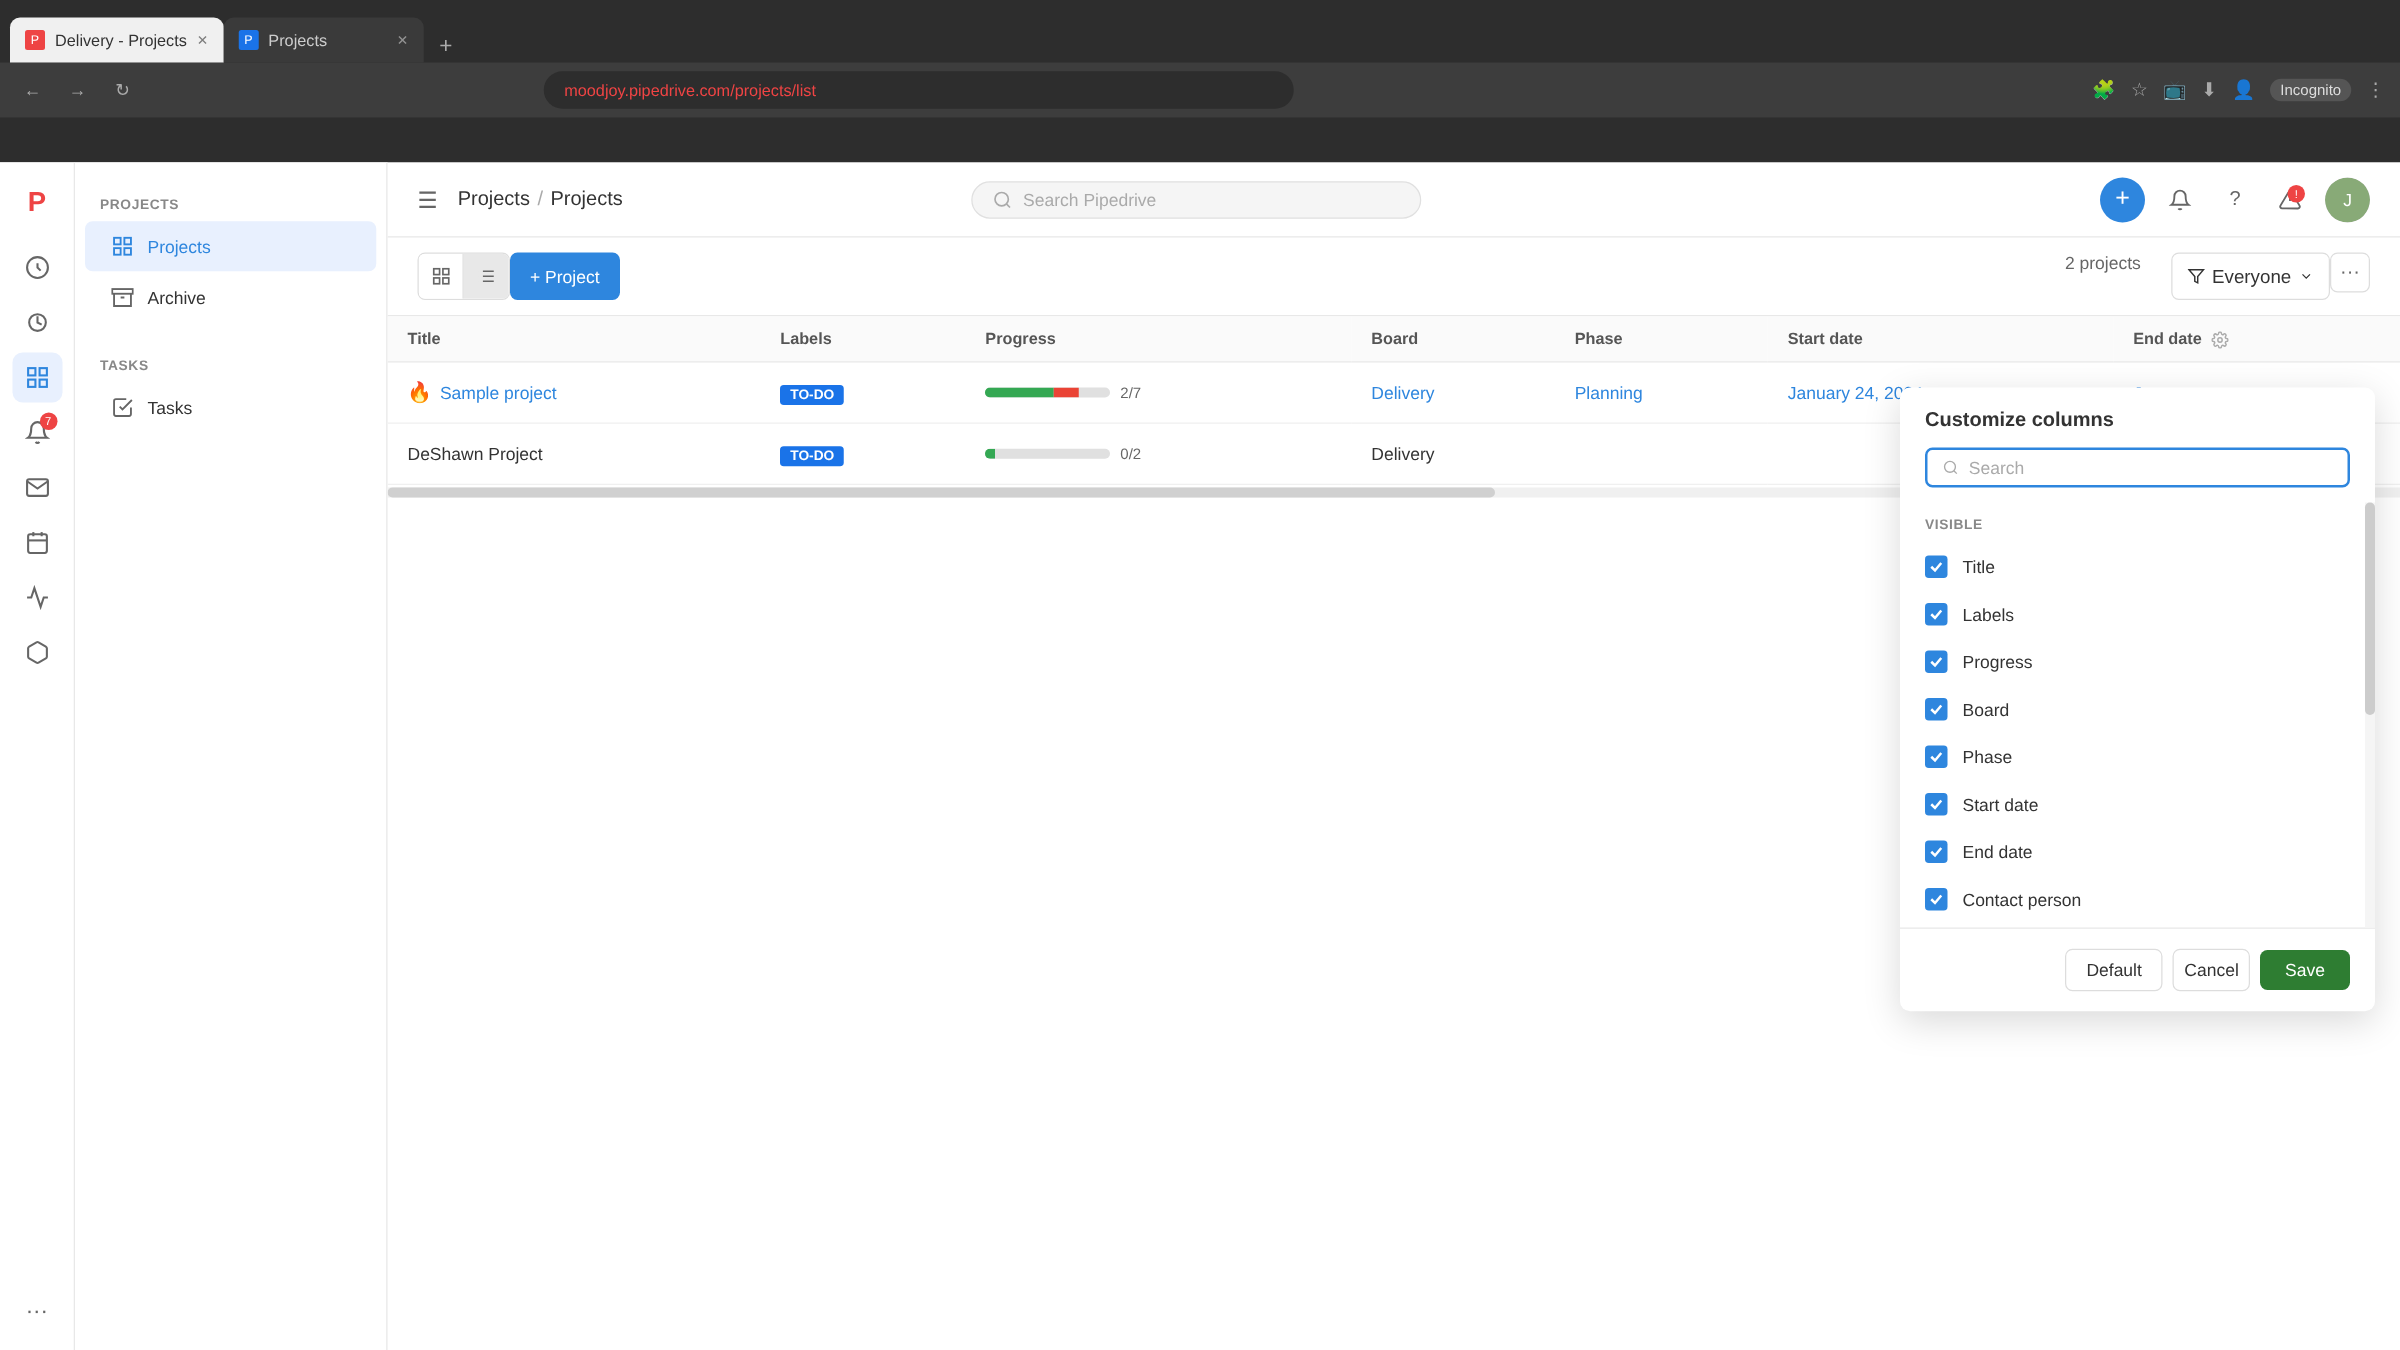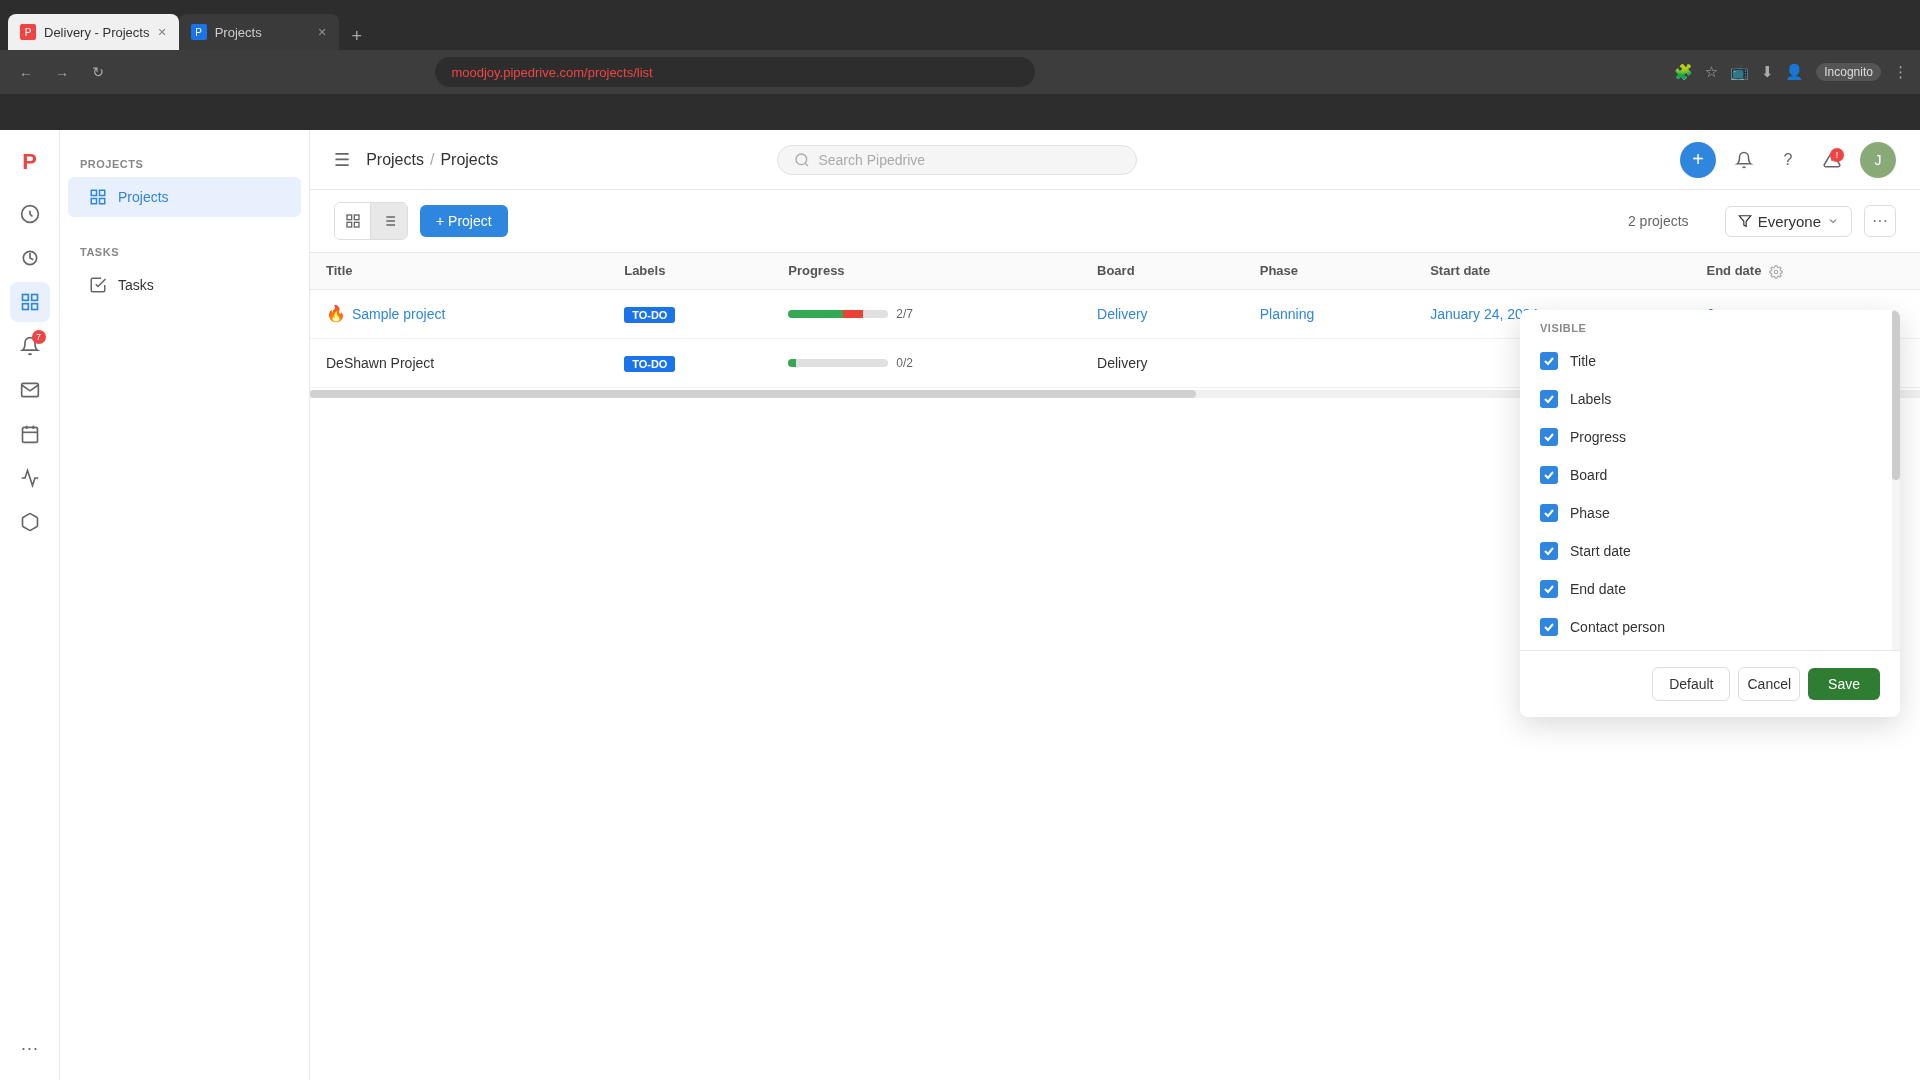--- a/index.html
+++ b/index.html
@@ -48,21 +48,21 @@
     .header-toggle { cursor: pointer; color: #666; font-size: 18px; }
     .breadcrumb { display: flex; align-items: center; gap: 6px; font-size: 16px; color: #333; }
     .breadcrumb-sep { color: #aaa; }
     .search-bar { margin: 0 auto; display: flex; align-items: center; background: #f5f5f5; border-radius: 20px; padding: 6px 16px; gap: 8px; width: 360px; border: 1px solid #e0e0e0; }
     .search-bar input { border: none; background: transparent; font-size: 14px; outline: none; width: 280px; color: #333; }
     .search-bar input::placeholder { color: #aaa; }
     .header-actions { display: flex; align-items: center; gap: 12px; margin-left: auto; }
     .header-icon-btn { width: 32px; height: 32px; display: flex; align-items: center; justify-content: center; cursor: pointer; color: #666; font-size: 16px; border-radius: 50%; }
 
     
-    .toolbar { display: flex; align-items: center; padding: 12px 24px; gap: 12px; border-bottom: 1px solid #e8e8e8; }
+    .toolbar { display: flex; padding: 12px 24px; gap: 0; border-bottom: 1px solid #e8e8e8; }
     .view-toggle { display: flex; border: 1px solid #ddd; border-radius: 6px; overflow: hidden; }
     .view-btn { width: 36px; height: 36px; display: flex; align-items: center; justify-content: center; cursor: pointer; color: #666; font-size: 15px; background: #fff; }
     .view-btn.active { background: #e8e8e8; }
     .view-btn:first-child { border-right: 1px solid #ddd; }
     .add-project-btn { display: flex; align-items: center; gap: 6px; background: #2e86de; color: white; border: none; padding: 8px 16px; border-radius: 6px; font-size: 14px; cursor: pointer; font-weight: 500; }
     .toolbar-spacer { flex: 1; }
     .count-label { font-size: 14px; color: #666; }
     .filter-btn { display: flex; align-items: center; gap: 6px; border: 1px solid #ddd; border-radius: 6px; padding: 6px 12px; cursor: pointer; font-size: 15px; color: #333; background: white; margin-left: 24px; }
     .more-btn { width: 32px; height: 32px; display: flex; align-items: center; justify-content: center; cursor: pointer; color: #666; border: 1px solid #ddd; border-radius: 6px; }
 
@@ -205,20 +205,30 @@
     <div class="sidebar-item active">
       <div class="item-icon">
         <svg width="18" height="18" viewBox="0 0 24 24" fill="none" stroke="#2e86de" stroke-width="2">
             <rect x="3" y="3" width="7" height="7"></rect>
             <rect x="14" y="3" width="7" height="7"></rect>
             <rect x="3" y="14" width="7" height="7"></rect>
             <rect x="14" y="14" width="7" height="7"></rect>
           </svg>
       </div>
       <span>Projects</span>
+    </div>
+    <div class="sidebar-item">
+      <div class="item-icon">
+        <svg width="18" height="18" viewBox="0 0 24 24" fill="none" stroke="#666" stroke-width="2">
+            <polyline points="21 8 21 21 3 21 3 8"></polyline>
+            <rect x="1" y="3" width="22" height="5"></rect>
+            <line x1="10" y1="12" x2="14" y2="12"></line>
+          </svg>
+      </div>
+      <span>Archive</span>
     </div>
 
     <div style="height: 20px;"></div>
     <div class="sidebar-section-label">TASKS</div>
     <div class="sidebar-item">
       <div class="item-icon">
         <svg width="18" height="18" viewBox="0 0 24 24" fill="none" stroke="#666" stroke-width="2">
             <polyline points="9 11 12 14 22 4"></polyline>
             <path d="M21 12v7a2 2 0 0 1-2 2H5a2 2 0 0 1-2-2V5a2 2 0 0 1 2-2h11"></path>
           </svg>
@@ -393,20 +403,30 @@
         </tbody>
       </table>
 
       <div style="width:100%;height:8px;background:#f0f0f0;margin-top:2px;position:relative;">
         <div style="position:absolute;left:0;height:8px;width:55%;background:#d0d0d0;border-radius:4px;"></div>
       </div>
     </div>
   </div>
 
   <div class="customize-panel">
+    <div class="panel-header">
+      <div class="panel-title">Customize columns</div>
+      <div class="panel-search">
+        <svg width="14" height="14" viewBox="0 0 24 24" fill="none" stroke="#aaa" stroke-width="2">
+            <circle cx="11" cy="11" r="8"></circle>
+            <line x1="21" y1="21" x2="16.65" y2="16.65"></line>
+          </svg>
+        <input type="text" style="border: none; outline: none; font-size: 14px; width: 100%; color: rgb(51, 51, 51);" placeholder="Search">
+      </div>
+    </div>
 
     <div style="position:relative;display:flex;">
       <div class="panel-scroll-container" style="flex:1;">
         <div class="visible-section">
           <div class="visible-label">VISIBLE</div>
 
           <div class="column-item">
             <div class="checkbox">
                 <svg viewBox="0 0 12 12">
                   <polyline points="2,6 5,9 10,3" stroke="white" stroke-width="2" fill="none"></polyline>

